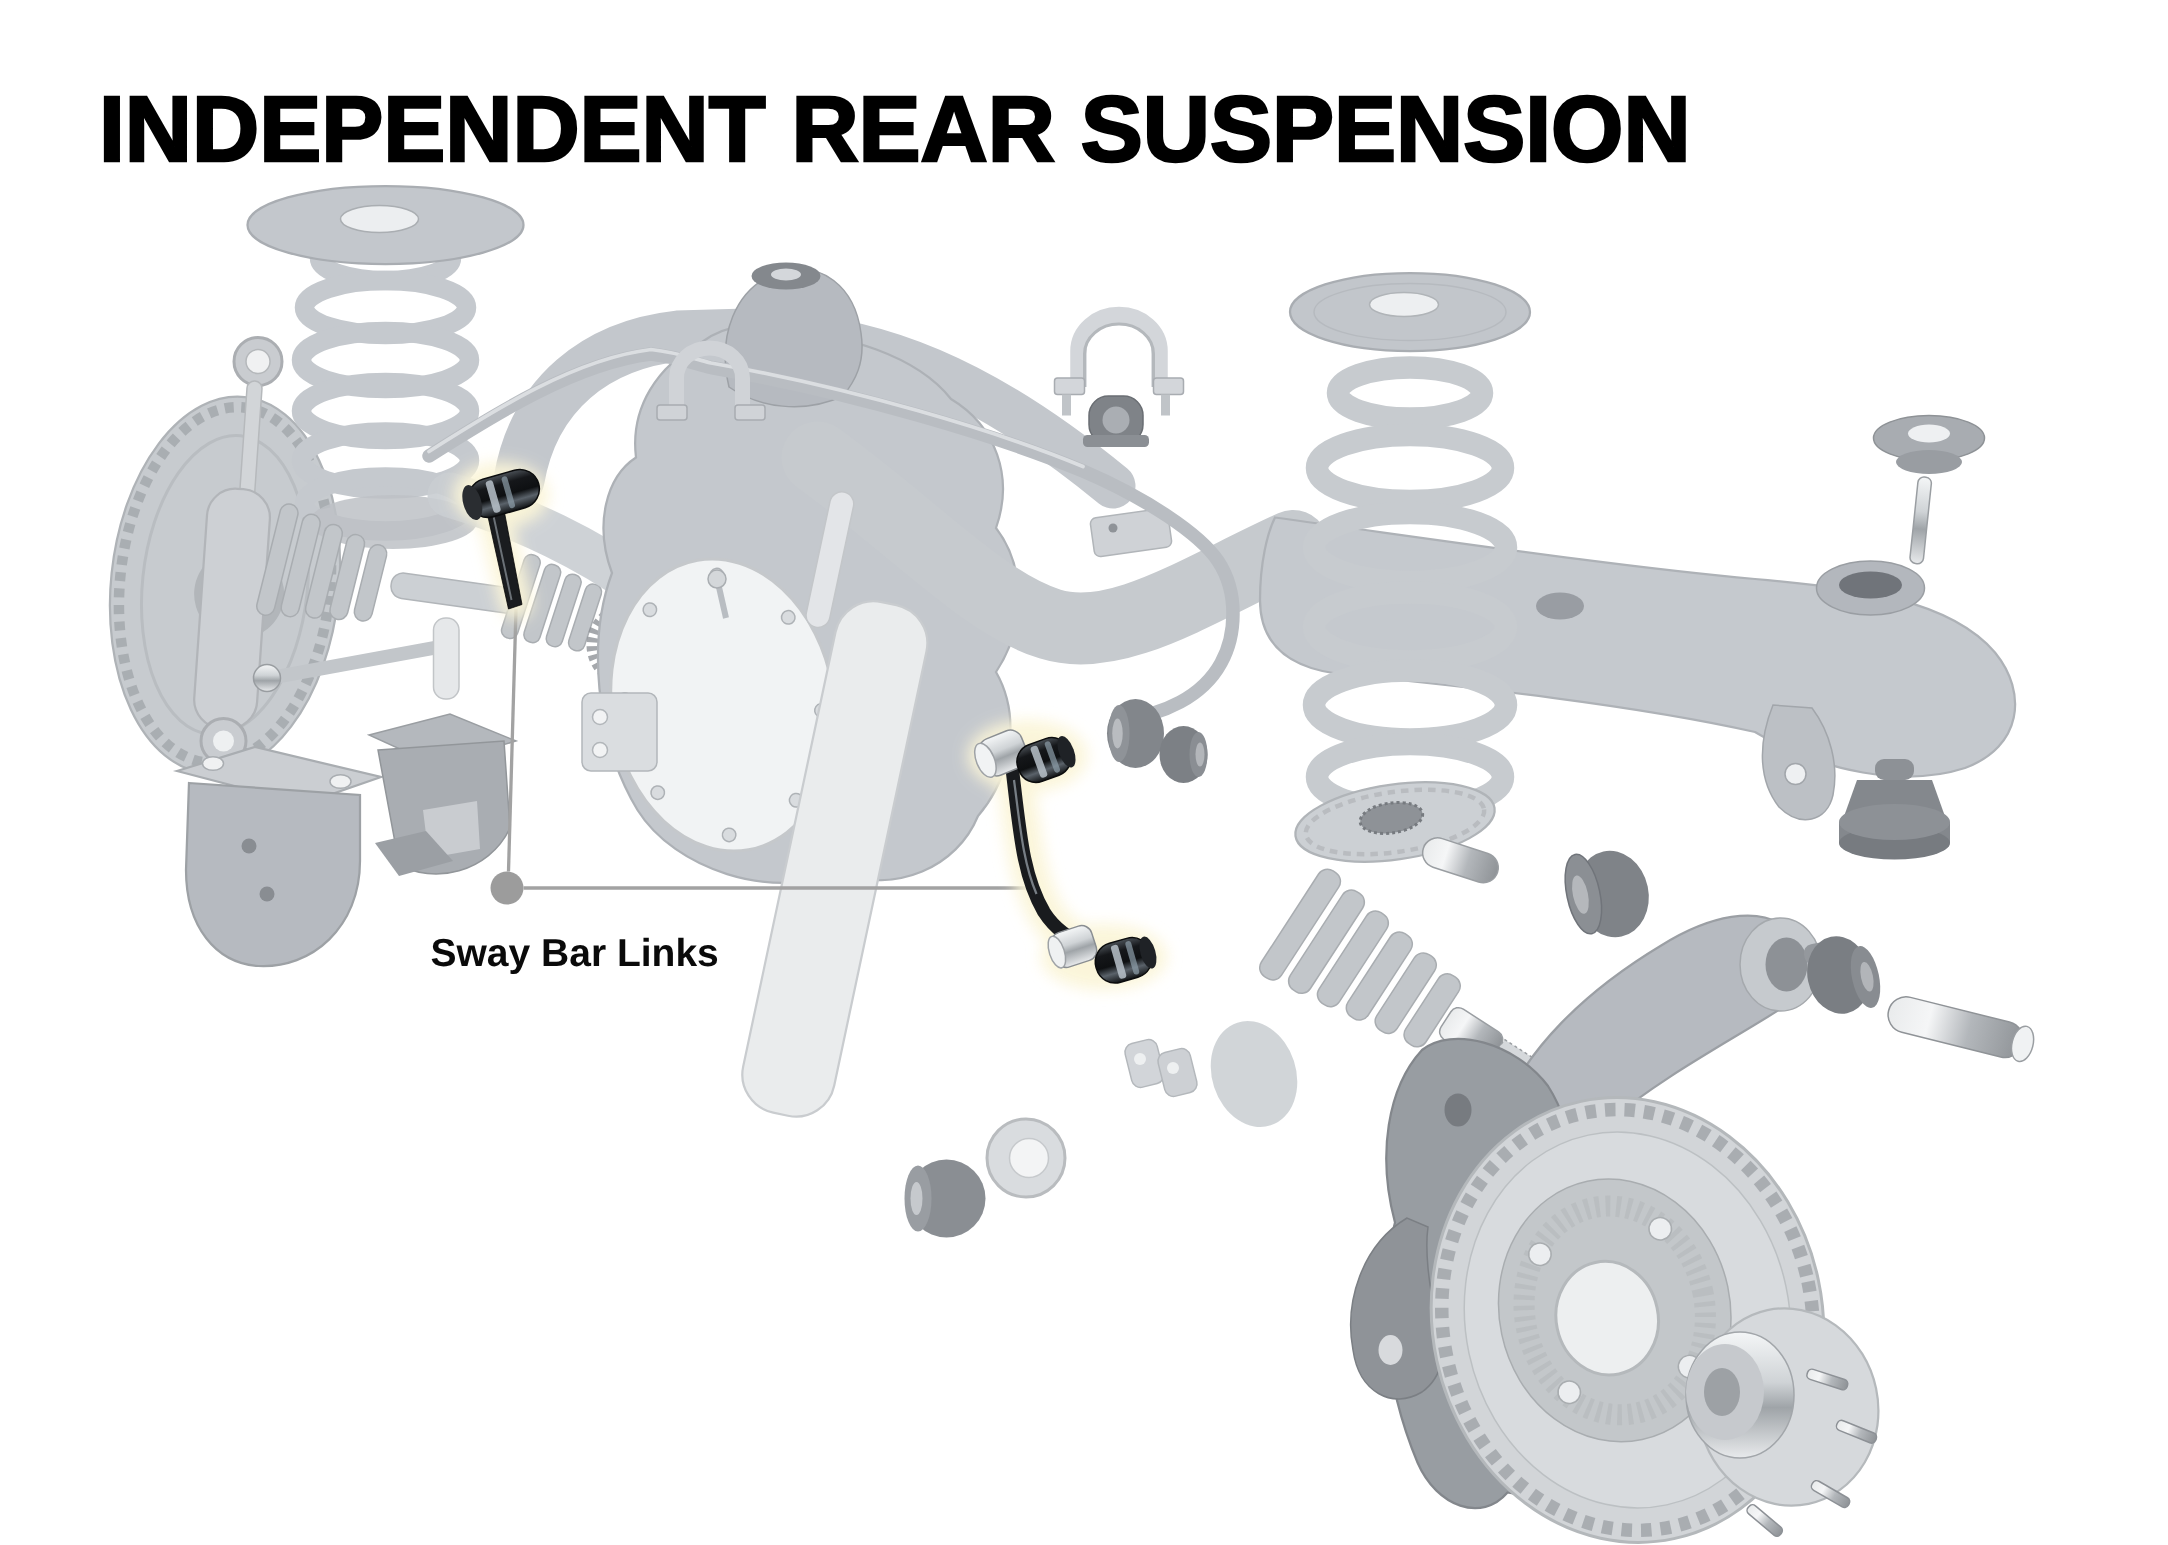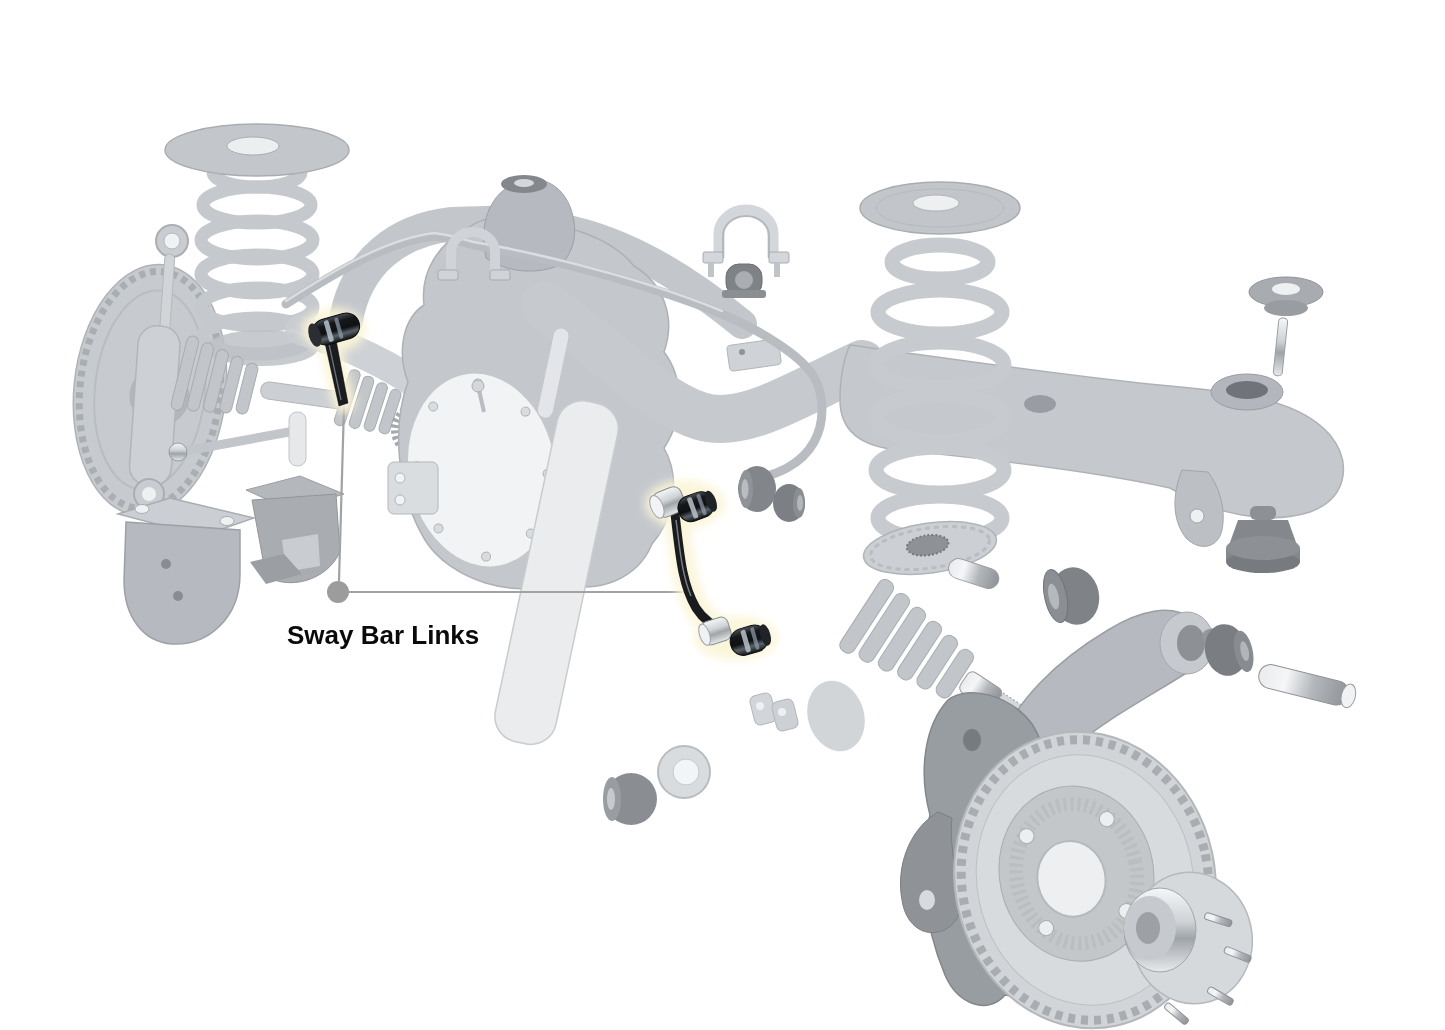--- a/index.html
+++ b/index.html
@@ -8,20 +8,21 @@
   .title{position:absolute;left:66px;top:54px;margin:0;font-size:62px;line-height:1.05;
          font-weight:900;letter-spacing:0px;color:#000;-webkit-text-stroke:1.8px #000;
          font-family:"Liberation Sans", sans-serif;white-space:nowrap;}
   svg{position:absolute;left:0;top:0;}
   .callout-label{font-family:"Liberation Sans", sans-serif;font-weight:bold;font-size:26px;fill:#0a0a0a;}
 </style>
 </head>
 <body>
 
 <div class="stage">
+  <h1 class="title">INDEPENDENT REAR SUSPENSION</h1>
 
   <svg width="1445" height="1030" viewBox="0 0 1445 1030">
     <defs>
       <linearGradient id="gradDark" x1="0" y1="0" x2="0" y2="1">
         <stop offset="0" stop-color="#4a5056"></stop>
           <stop offset="0.25" stop-color="#15171a"></stop>
         <stop offset="0.55" stop-color="#0e1012"></stop>
           <stop offset="0.75" stop-color="#5a626a"></stop>
         <stop offset="1" stop-color="#101214"></stop>
       </linearGradient>

